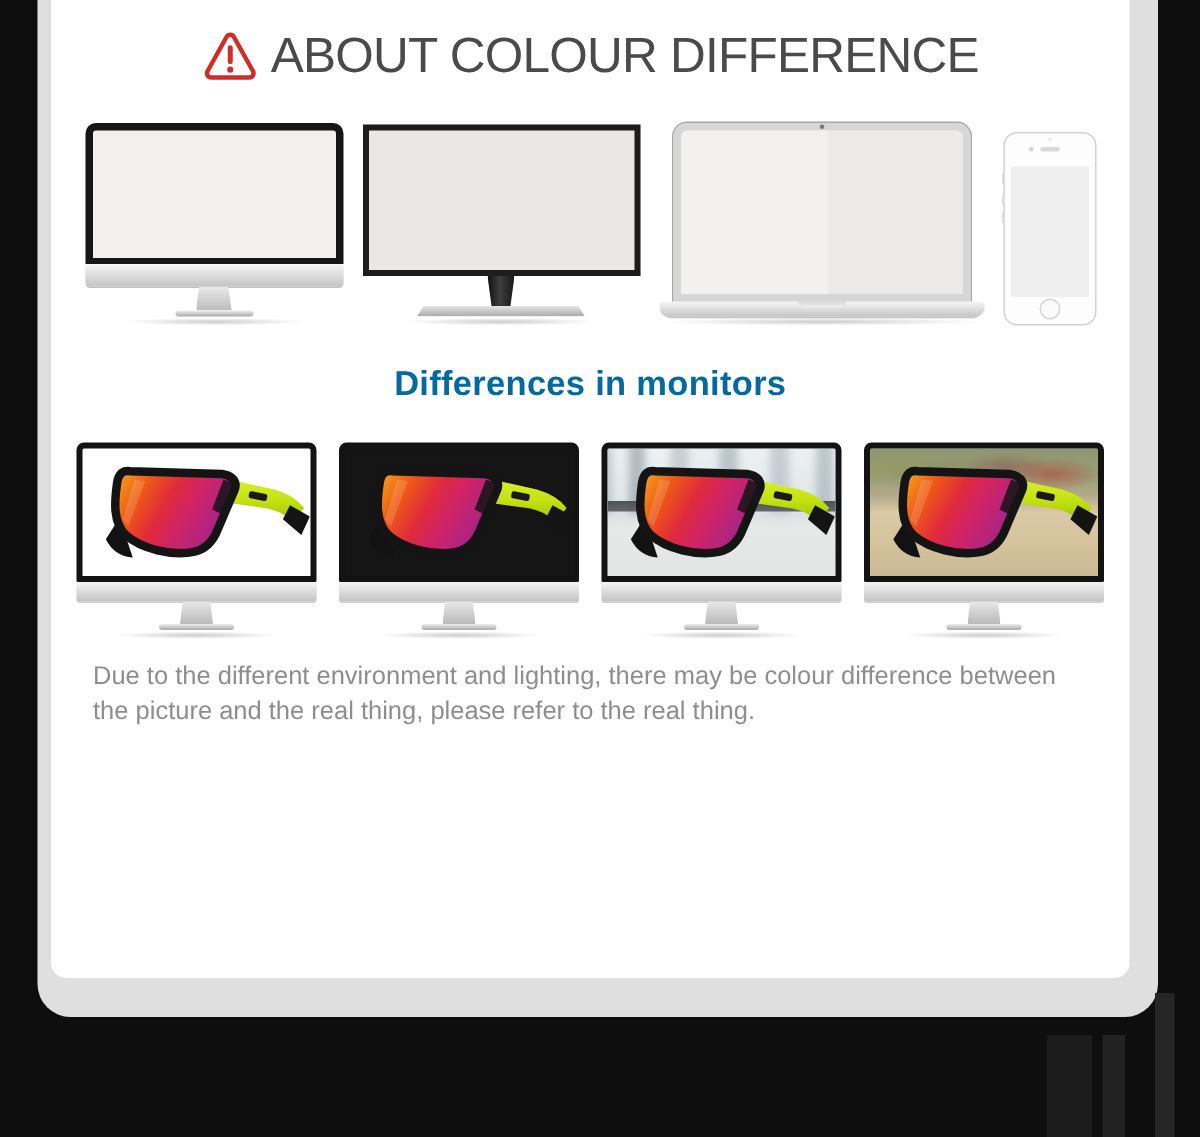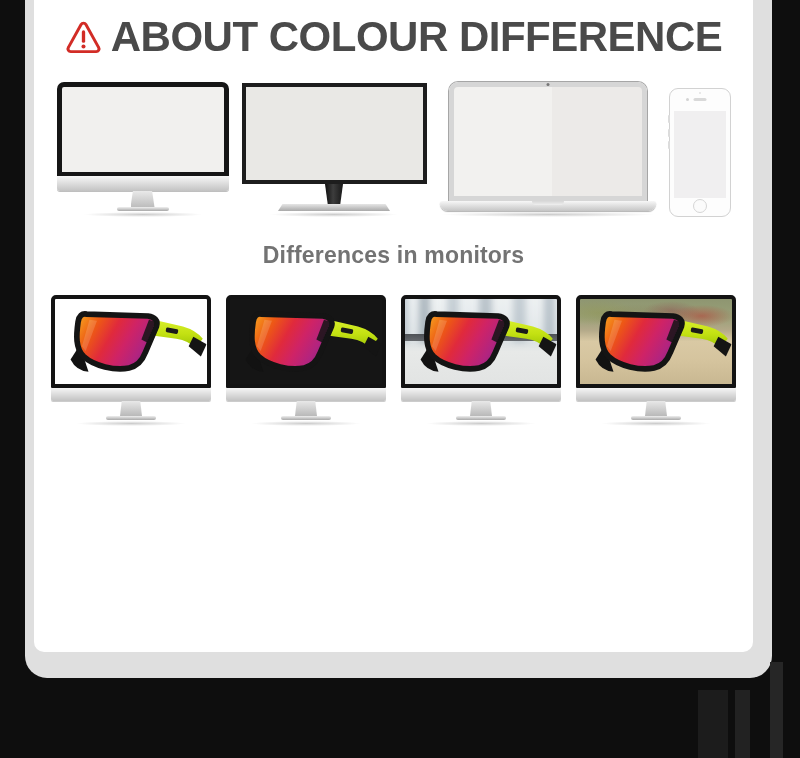--- a/index.html
+++ b/index.html
@@ -12,24 +12,24 @@
   .card{
     position:absolute;left:25px;top:0;width:747px;height:678px;
     background:#dfdfdf;border-radius:0 0 22px 22px;
   }
   .content{
     position:absolute;left:9px;right:19px;top:0;height:652px;
     background:#ffffff;border-radius:0 0 10px 10px;overflow:hidden;
   }
   
   .title-row{display:flex;justify-content:center;align-items:center;gap:9px;margin-top:16px;height:42px;}
-  .title-row h1{margin:0;font-size:42px;font-weight:bold;color:#4a4a4a;letter-spacing:-0.5px;}
+  .title-row h1{margin:0;font-size:33px;font-weight:normal;color:#4a4a4a;letter-spacing:-0.5px;}
   .warn-icon{width:37px;height:34px;flex:0 0 auto;}
   
-  .section-heading{margin:25px 0 0;text-align:center;font-size:23px;font-weight:bold;color:#737373;letter-spacing:0.2px;}
+  .section-heading{margin:25px 0 0;text-align:center;font-size:23px;font-weight:bold;color:#0369a1;letter-spacing:0.2px;}
   .section-body{margin:13px 36px 0 28px;font-size:17px;line-height:23px;color:#8e8e8e;}
   
   .devices-row{display:flex;justify-content:center;align-items:flex-end;gap:13px;margin-top:25px;height:134px;}
   .dev{display:flex;flex-direction:column;align-items:center;}
   .dev-shadow{height:5px;margin-top:1px;background:radial-gradient(ellipse at center,rgba(0,0,0,.20),rgba(0,0,0,0) 70%);}
   
   .imac-display{box-sizing:border-box;width:172px;height:94px;border:5px solid #161616;border-bottom-width:4px;border-radius:7px 7px 0 0;background:#f1f0ee;}
   .imac-chin{width:172px;height:15px;background:linear-gradient(180deg,#f7f7f7,#c3c3c3);border-radius:0 0 3px 3px;box-shadow:0 1px 0 rgba(0,0,0,.25);}
   .imac-neck{width:24px;height:16px;background:linear-gradient(180deg,#e9e9e9,#bdbdbd);clip-path:polygon(10% 0,90% 0,100% 100%,0 100%);}
   .imac-base{width:52px;height:4px;background:linear-gradient(180deg,#f0f0f0,#a8a8a8);border-radius:2px;}
@@ -206,20 +206,21 @@
                 <use href="#sunglasses"></use>
               </svg>
           </div>
           <div class="pm-chin"></div>
           <div class="pm-neck"></div>
           <div class="pm-base"></div>
           <div class="dev-shadow"></div>
         </div>
       </div>
 
+      <p class="section-body">Due to the different environment and lighting, there may be colour difference between the picture and the real thing, please refer to the real thing.</p>
 
     </div>
   </div>
 
   <div class="watermark">
     <span class="wm-bar wm-b1"></span>
     <span class="wm-bar wm-b2"></span>
     <span class="wm-bar wm-b3"></span>
   </div>
 </div>

